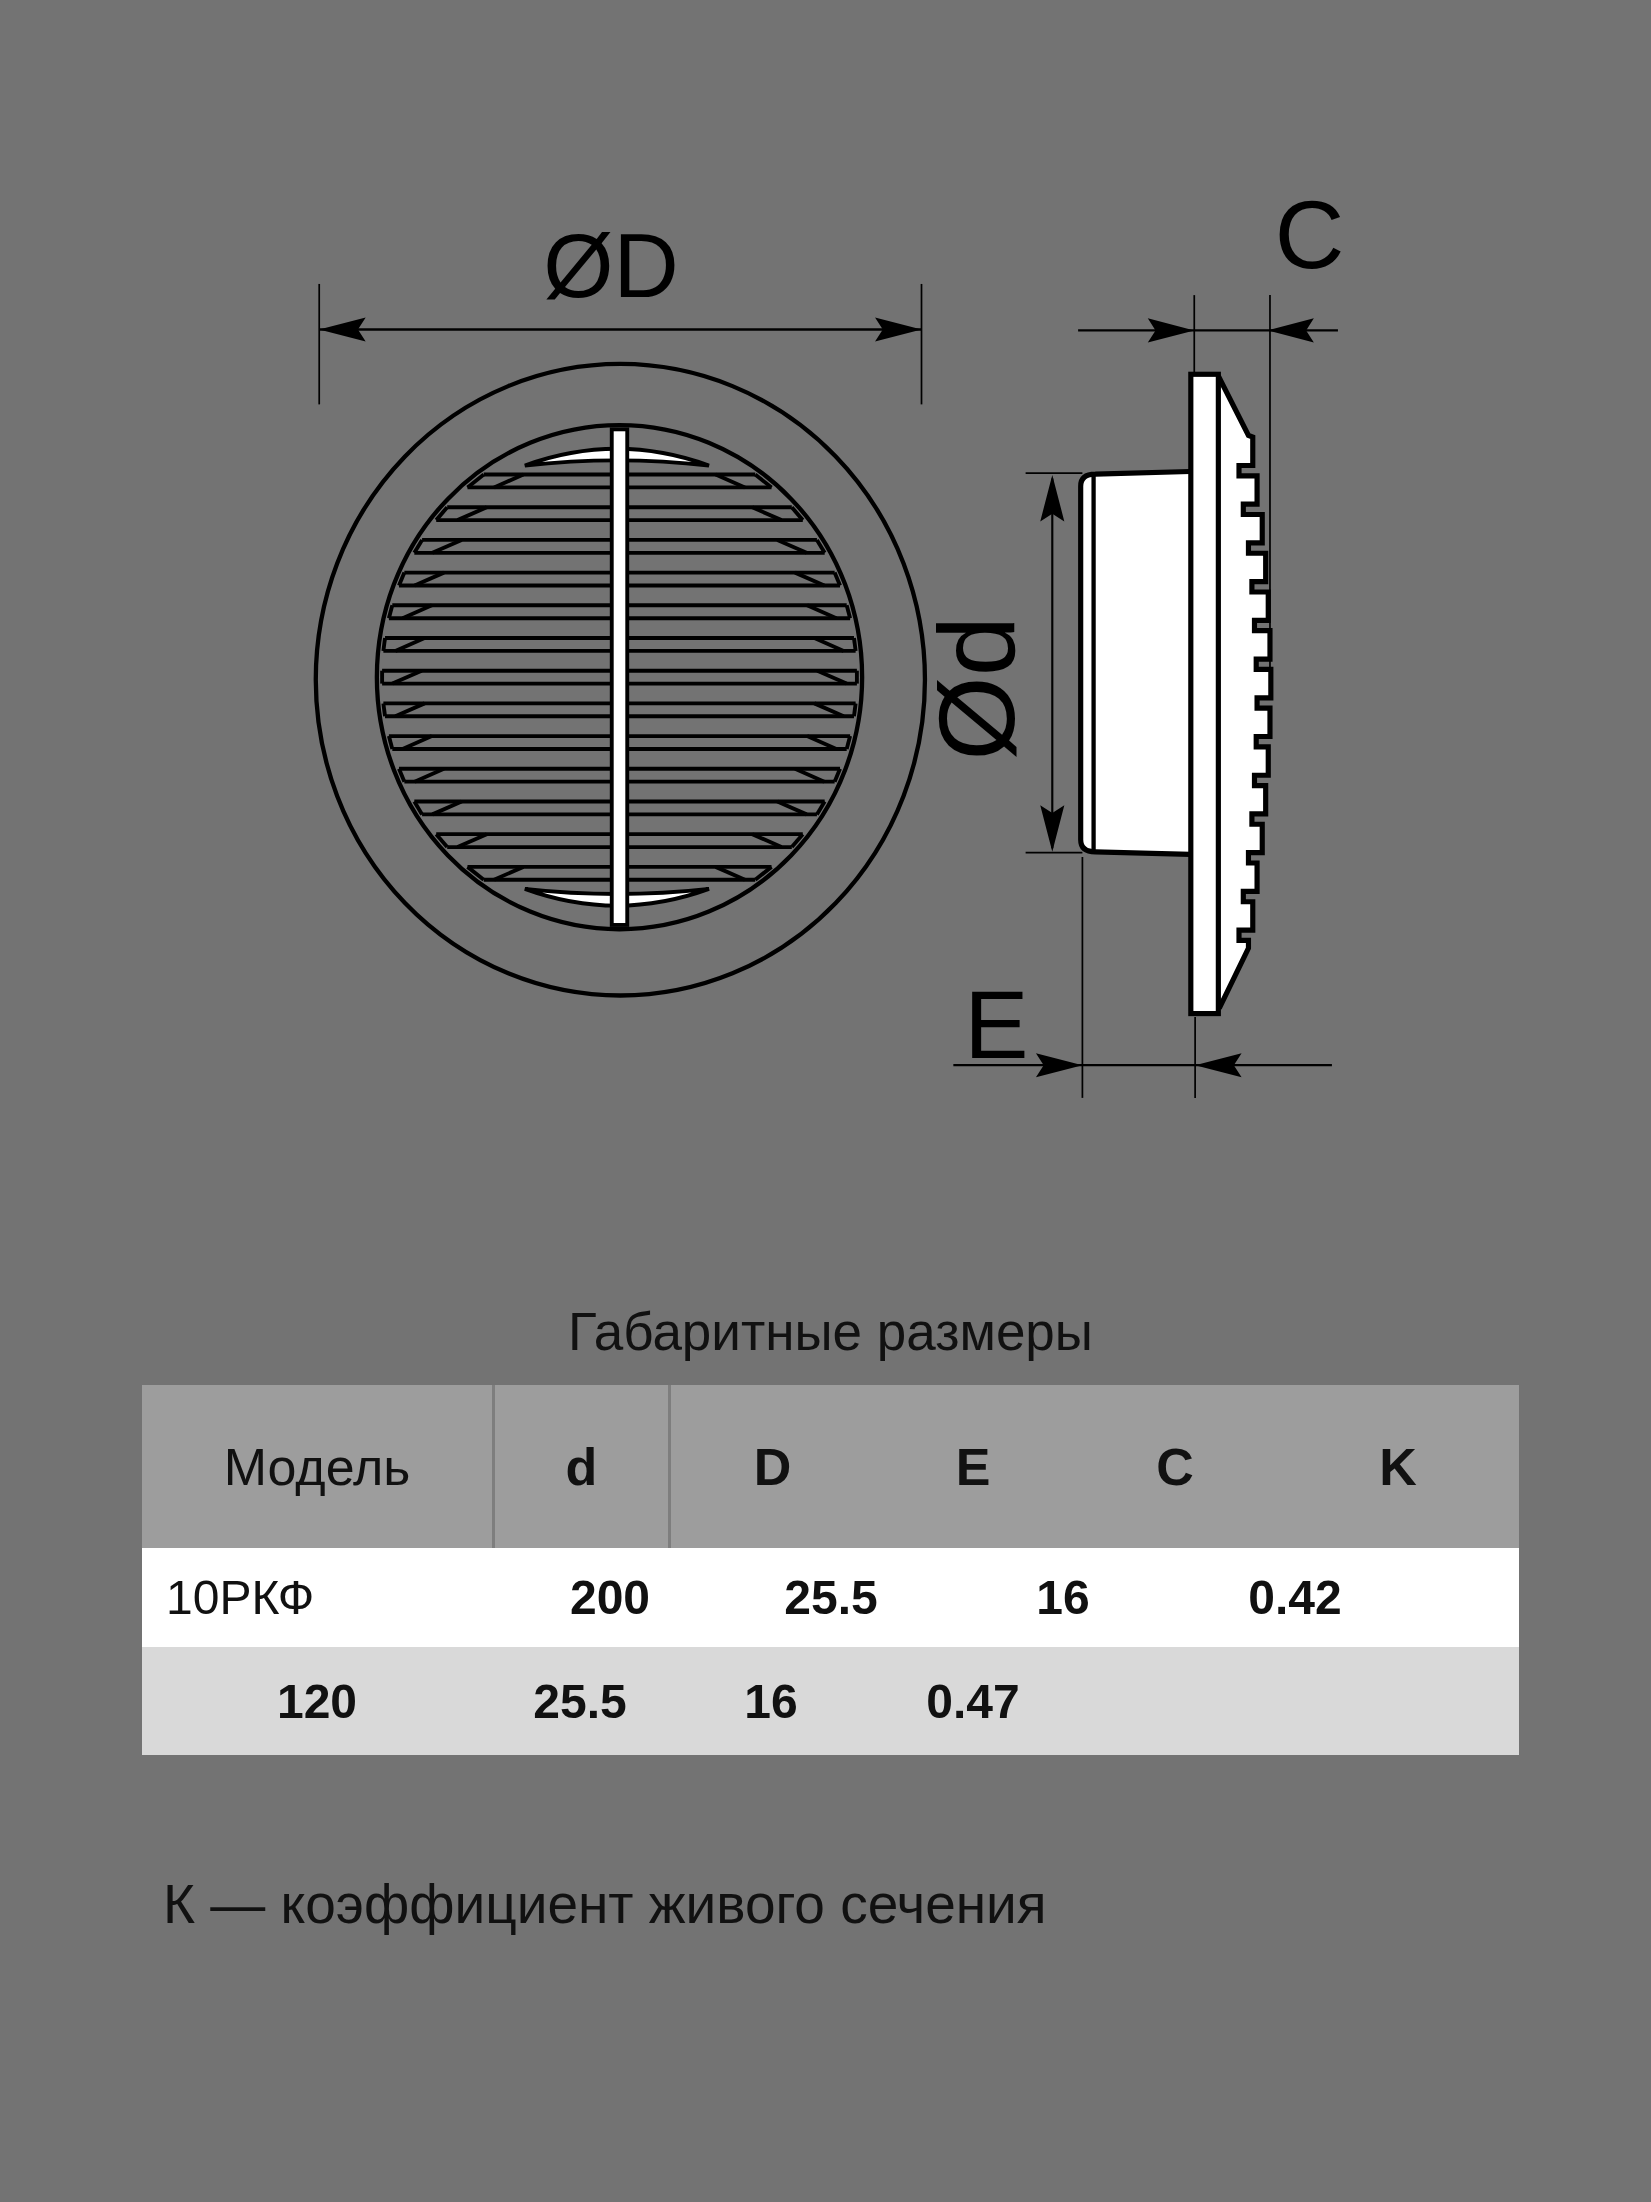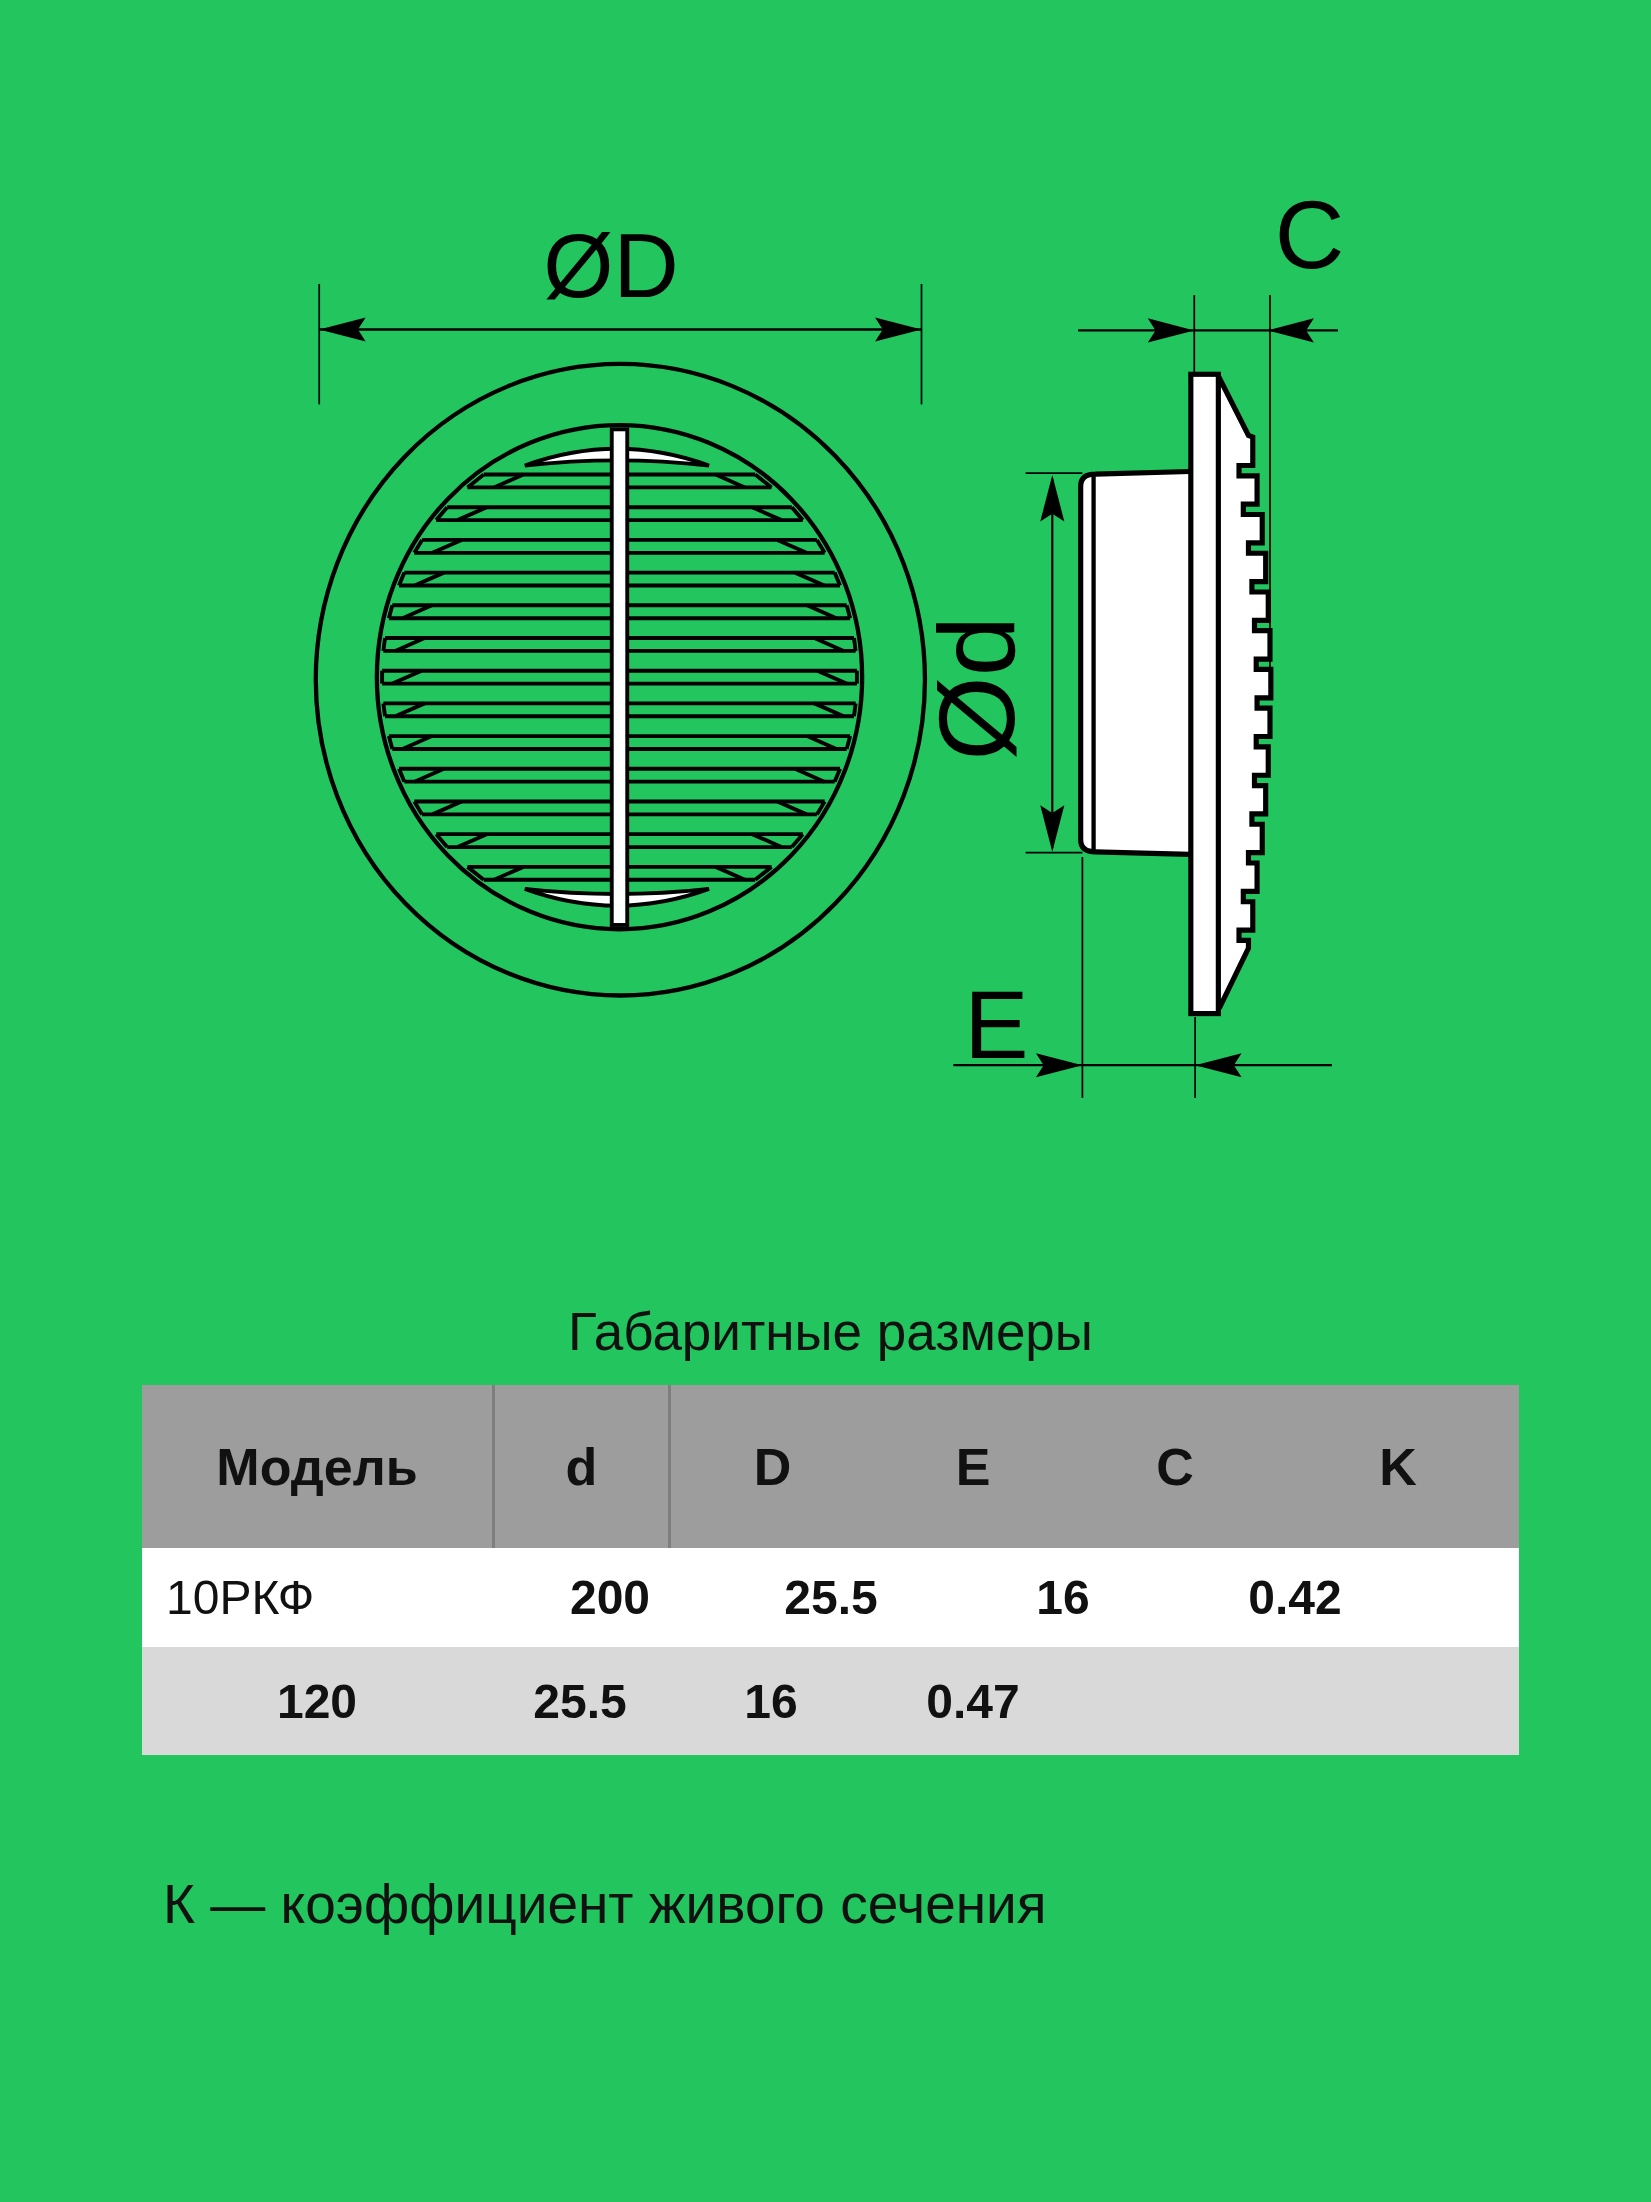--- a/index.html
+++ b/index.html
@@ -1,32 +1,32 @@
 <!DOCTYPE html>
 <html style="font-size:13.8px"><head>
 <meta charset="utf-8">
 <style>
   html,body{margin:0;padding:0;}
   body{background:#ffffff;font-family:"Liberation Sans","DejaVu Sans",sans-serif;}
-  .page{position:relative;width:1652px;height:2203px;background:#22c55e;overflow:hidden;}
+  .page{position:relative;width:1652px;height:2203px;background:#737373;overflow:hidden;}
   #drawing{position:absolute;left:0;top:0;}
   #drawing text{fill:#000000;font-family:"Liberation Sans","DejaVu Sans",sans-serif;}
   .lbl{font-weight:400;}
   
   .tbl-title{position:absolute;left:142px;top:1301px;width:1377px;text-align:center;
              font-size:53px;font-weight:400;color:#111111;}
   .dims-table{position:absolute;left:142px;top:1385px;width:1377px;color:#111111;}
   .trow{display:grid;grid-template-columns:350px 176px 206px 198px 206px 240px;}
   .trow.thead{height:163px;background:#9d9d9d;}
   .trow.r1{height:99px;background:#ffffff;gap:30px;}
   .trow.r2{height:108px;background:#d9d9d9;}
   .cell{display:flex;align-items:center;justify-content:center;font-size:48px;font-weight:700;}
   .thead .cell{font-size:52px;font-weight:700;}
   .cell.model{justify-content:flex-start;padding-left:24px;font-weight:400;}
-  .thead .cell.model{padding-left:0;justify-content:center;font-weight:700;}
+  .thead .cell.model{padding-left:0;justify-content:center;font-weight:400;}
   .thead .div-l{border-left:3.4px solid #7e7e7e;}
   .footnote{position:absolute;left:163px;top:1872px;font-size:55px;font-weight:400;color:#111111;}
 </style>
 </head>
 <body>
 
 <div class="page">
 
   <svg id="drawing" width="1652" height="1239" viewBox="0 0 1920 1440">
 

